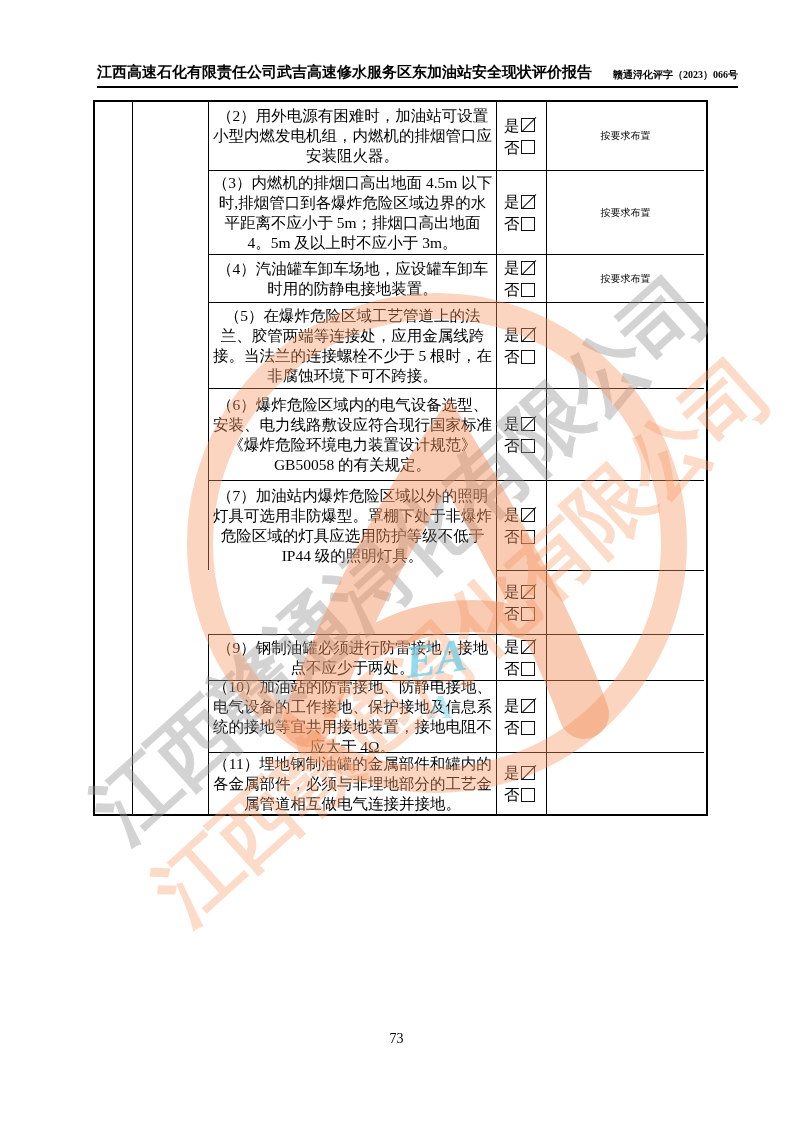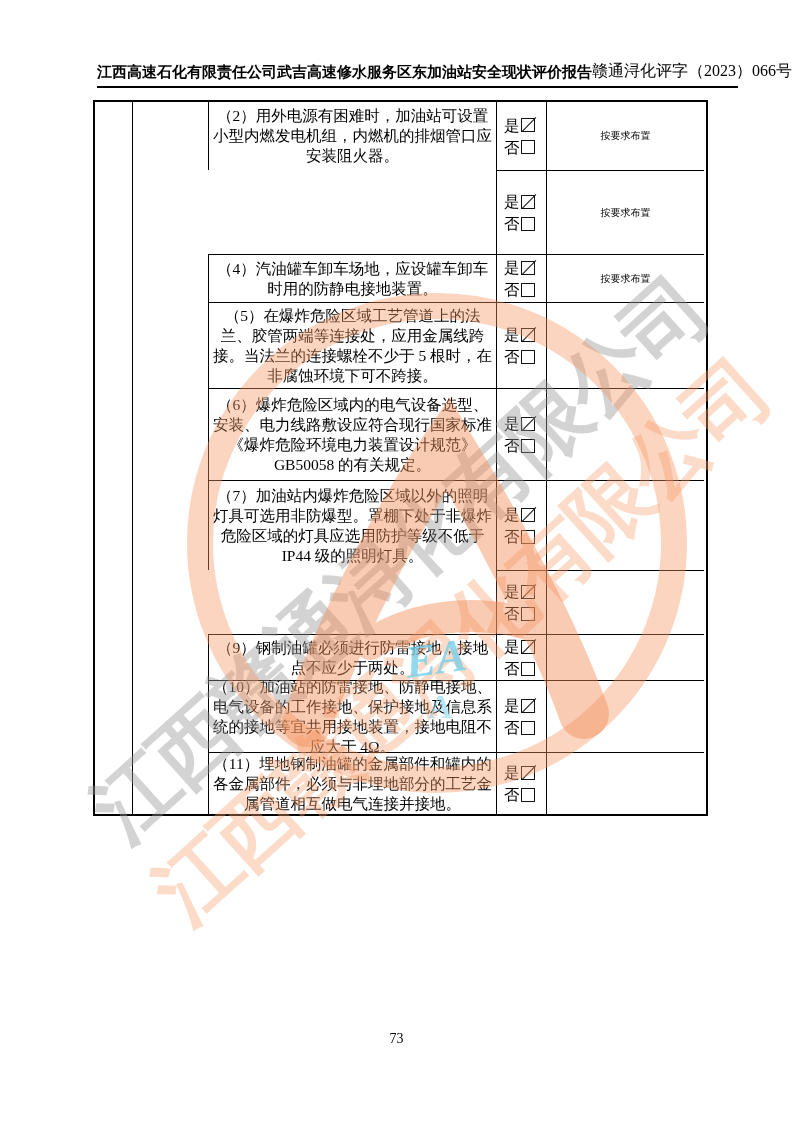--- a/index.html
+++ b/index.html
@@ -3,21 +3,21 @@
 <meta charset="utf-8">
 <style>
   html,body{margin:0;padding:0;background:#888;}
   .page{position:relative;width:793px;height:1122px;background:#ffffff;overflow:hidden;
         font-family:"Liberation Serif","DejaVu Serif",serif;color:#000;}
   
   .header{position:absolute;left:97px;top:58px;width:641px;height:30px;
           display:flex;justify-content:space-between;align-items:flex-end;
           border-bottom:2px solid #000;padding-bottom:4px;box-sizing:border-box;}
   .header .h-left{font-size:15px;font-weight:bold;letter-spacing:0px;white-space:nowrap;}
-  .header .h-right{font-size:16px;font-weight:normal;white-space:nowrap;}
+  .header .h-right{font-size:10px;font-weight:bold;white-space:nowrap;}
   
   .doc-table{position:absolute;left:93px;top:100px;width:615px;box-sizing:border-box;
              border:2px solid #000;display:grid;
              grid-template-columns:37px 76px 288px 50px 158px;
              grid-template-rows:68px 84px 48px 86px 92px 90px 64px 46px 72px 62px;
              z-index:2;}
   .cell{box-sizing:border-box;border-left:1.5px solid #000;overflow:hidden;}
   .bt{border-top:1.5px solid #000;}
   .spacer-col{border-left:none;}
   .spacer-col2{border-left:1.5px solid #000;}
@@ -72,20 +72,23 @@
         </div>
       <div class="cbrow">
           <span>否</span>
           <span class="box"></span>
         </div>
     </div>
     <div class="cell result" style="grid-column:5;grid-row:1">
         <span class="txt">按要求布置</span>
       </div>
 
+    <div class="cell content bt" style="grid-column:3;grid-row:2">
+        <span class="txt">（3）内燃机的排烟口高出地面 4.5m 以下时,排烟管口到各爆炸危险区域边界的水平距离不应小于 5m；排烟口高出地面 4。5m 及以上时不应小于 3m。</span>
+      </div>
     <div class="cell check bt" style="grid-column:4;grid-row:2">
       <div class="cbrow">
           <span>是</span>
           <span class="box checked"></span>
         </div>
       <div class="cbrow">
           <span>否</span>
           <span class="box"></span>
         </div>
     </div>

